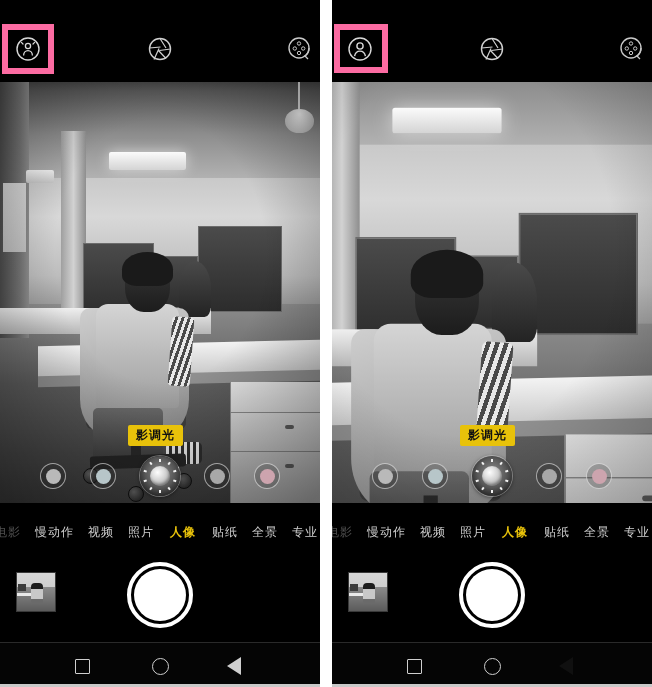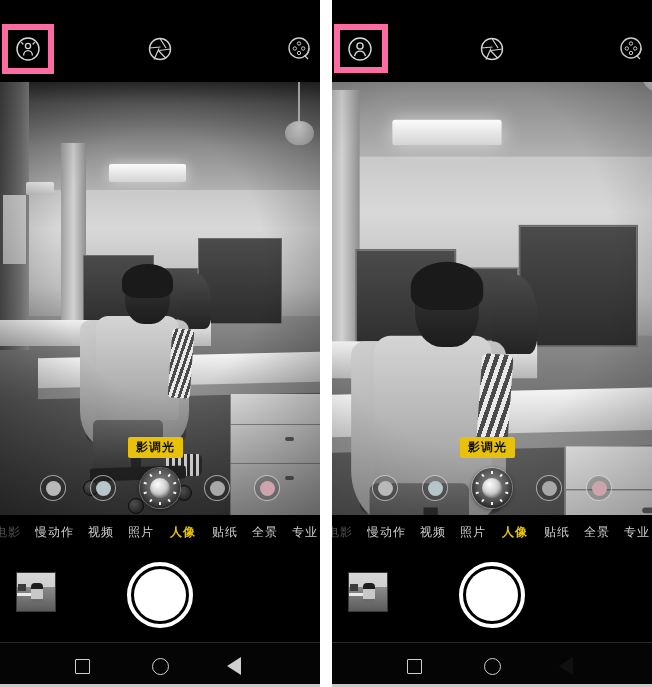--- a/index.html
+++ b/index.html
@@ -56,21 +56,21 @@
   }
   .panel.right .highlight-box {
     left: 2px; top: 24px;
     width: 54px; height: 49px;
     border-width: 6px;
   }
 
   
   .viewfinder {
     position: absolute;
-    left: 0; top: 82px;
+    left: 0; top: 70px;
     width: 320px;
     height: 433px;
     overflow: hidden;
     background: #3a3a3a;
   }
   .scene {
     position: absolute;
     inset: 0;
     filter: grayscale(100%);
   }

